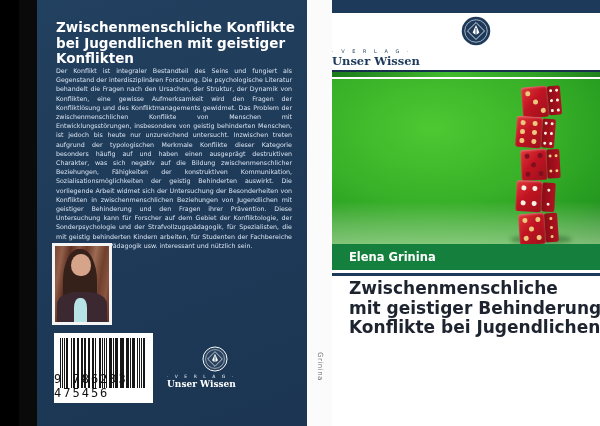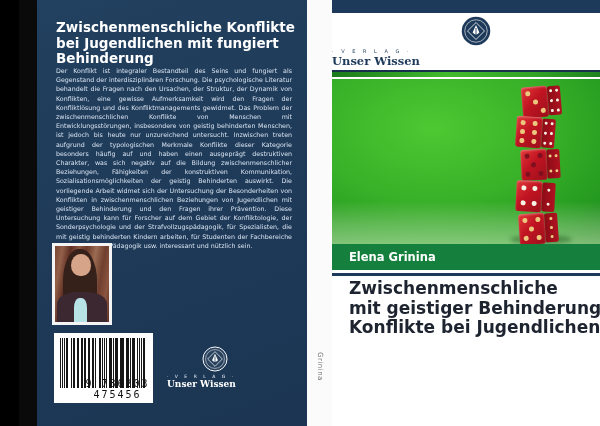--- a/index.html
+++ b/index.html
@@ -46,24 +46,23 @@
     background:#ffffff;
   }
   .barcode-bars {
     position:absolute; left:6px; right:6px; top:5px; height:50px;
     background:
       repeating-linear-gradient(90deg,#161616 0 1px,transparent 1px 2px,#161616 2px 3px,transparent 3px 6px,#161616 6px 8px,transparent 8px 11px),
       repeating-linear-gradient(90deg,#161616 0 1px,transparent 1px 4px,#161616 4px 5px,transparent 5px 7px);
     background-color:#fff;
   }
   .barcode-number {
-    position:absolute; left:0; right:0; bottom:3px; text-align:center;
-    font-family:"DejaVu Sans Mono", monospace; font-size:10px; letter-spacing:2px;
+    position:absolute; left:0; right:0; bottom:3px; text-align:left;
+    font-family:"DejaVu Sans Mono", monospace; font-size:12px; letter-spacing:2px;
     color:#111;
-    padding-left:28px;
   }
   
   .logo { text-align:left; }
   .logo-back { position:absolute; left:130px; top:346px; width:96px; }
   .logo-front { position:absolute; left:0; right:0; top:16px; }
   .logo .tagline { font-size:4.5px; letter-spacing:2.5px; margin-top:2px; }
   .logo .brand { font-family:"DejaVu Serif", serif; font-weight:bold; }
   .logo-back .tagline { color:#e8eef6; }
   .logo-back .brand { color:#ffffff; font-size:9px; }
   .logo-front .tagline { color:#1e3a5a; letter-spacing:3px; font-size:5px; }
@@ -130,22 +129,22 @@
   .emblem { display:block; margin:0 auto; }
 </style>
 </head>
 <body>
 
 <div class="page">
 
   <div class="back-cover">
     <h1 class="bc-title">
       <span>Zwischenmenschliche Konflikte</span>
-      <span>bei Jugendlichen mit fungiert</span>
-      <span>Behinderung</span>
+      <span>bei Jugendlichen mit geistiger</span>
+      <span>Konflikten</span>
     </h1>
     <p class="bc-body">Der Konflikt ist integraler Bestandteil des Seins und fungiert als Gegenstand der interdisziplinären Forschung. Die psychologische Literatur behandelt die Fragen nach den Ursachen, der Struktur, der Dynamik von Konflikten, eine gewisse Aufmerksamkeit wird den Fragen der Konfliktlösung und des Konfliktmanagements gewidmet. Das Problem der zwischenmenschlichen Konflikte von Menschen mit Entwicklungsstörungen, insbesondere von geistig behinderten Menschen, ist jedoch bis heute nur unzureichend untersucht. Inzwischen treten aufgrund der typologischen Merkmale Konflikte dieser Kategorie besonders häufig auf und haben einen ausgeprägt destruktiven Charakter, was sich negativ auf die Bildung zwischenmenschlicher Beziehungen, Fähigkeiten der konstruktiven Kommunikation, Sozialisationsmöglichkeiten der geistig Behinderten auswirkt. Die vorliegende Arbeit widmet sich der Untersuchung der Besonderheiten von Konflikten in zwischenmenschlichen Beziehungen von Jugendlichen mit geistiger Behinderung und den Fragen ihrer Prävention. Diese Untersuchung kann für Forscher auf dem Gebiet der Konfliktologie, der Sonderpsychologie und der Strafvollzugspädagogik, für Spezialisten, die mit geistig behinderten Kindern arbeiten, für Studenten der Fachbereiche Psychologie und Pädagogik usw. interessant und nützlich sein.</p>
 
     <div class="author-photo">
       <div class="ap-inner">
         <div class="ap-hair"></div>
         <div class="ap-face"></div>
         <div class="ap-jacket"></div>
         <div class="ap-blouse"></div>
       </div>

